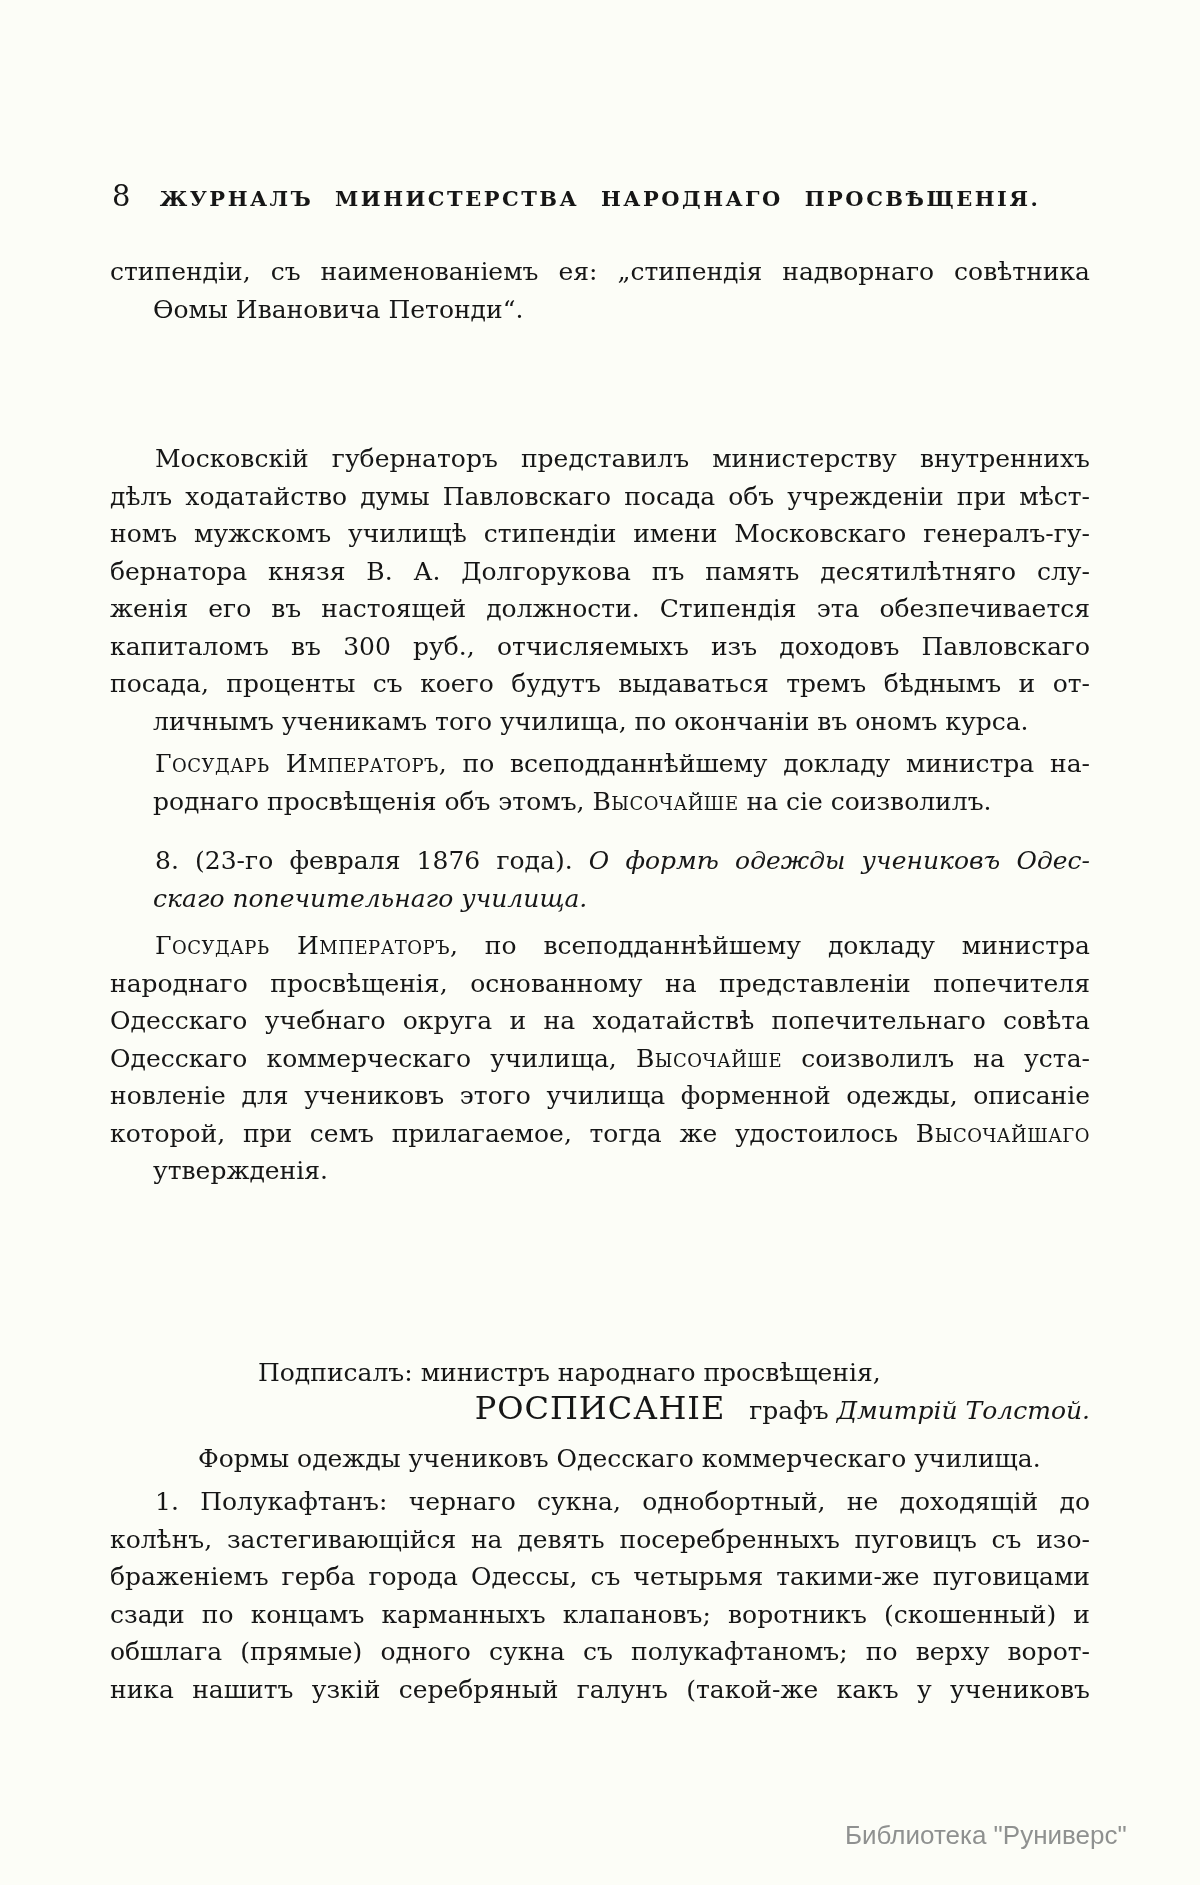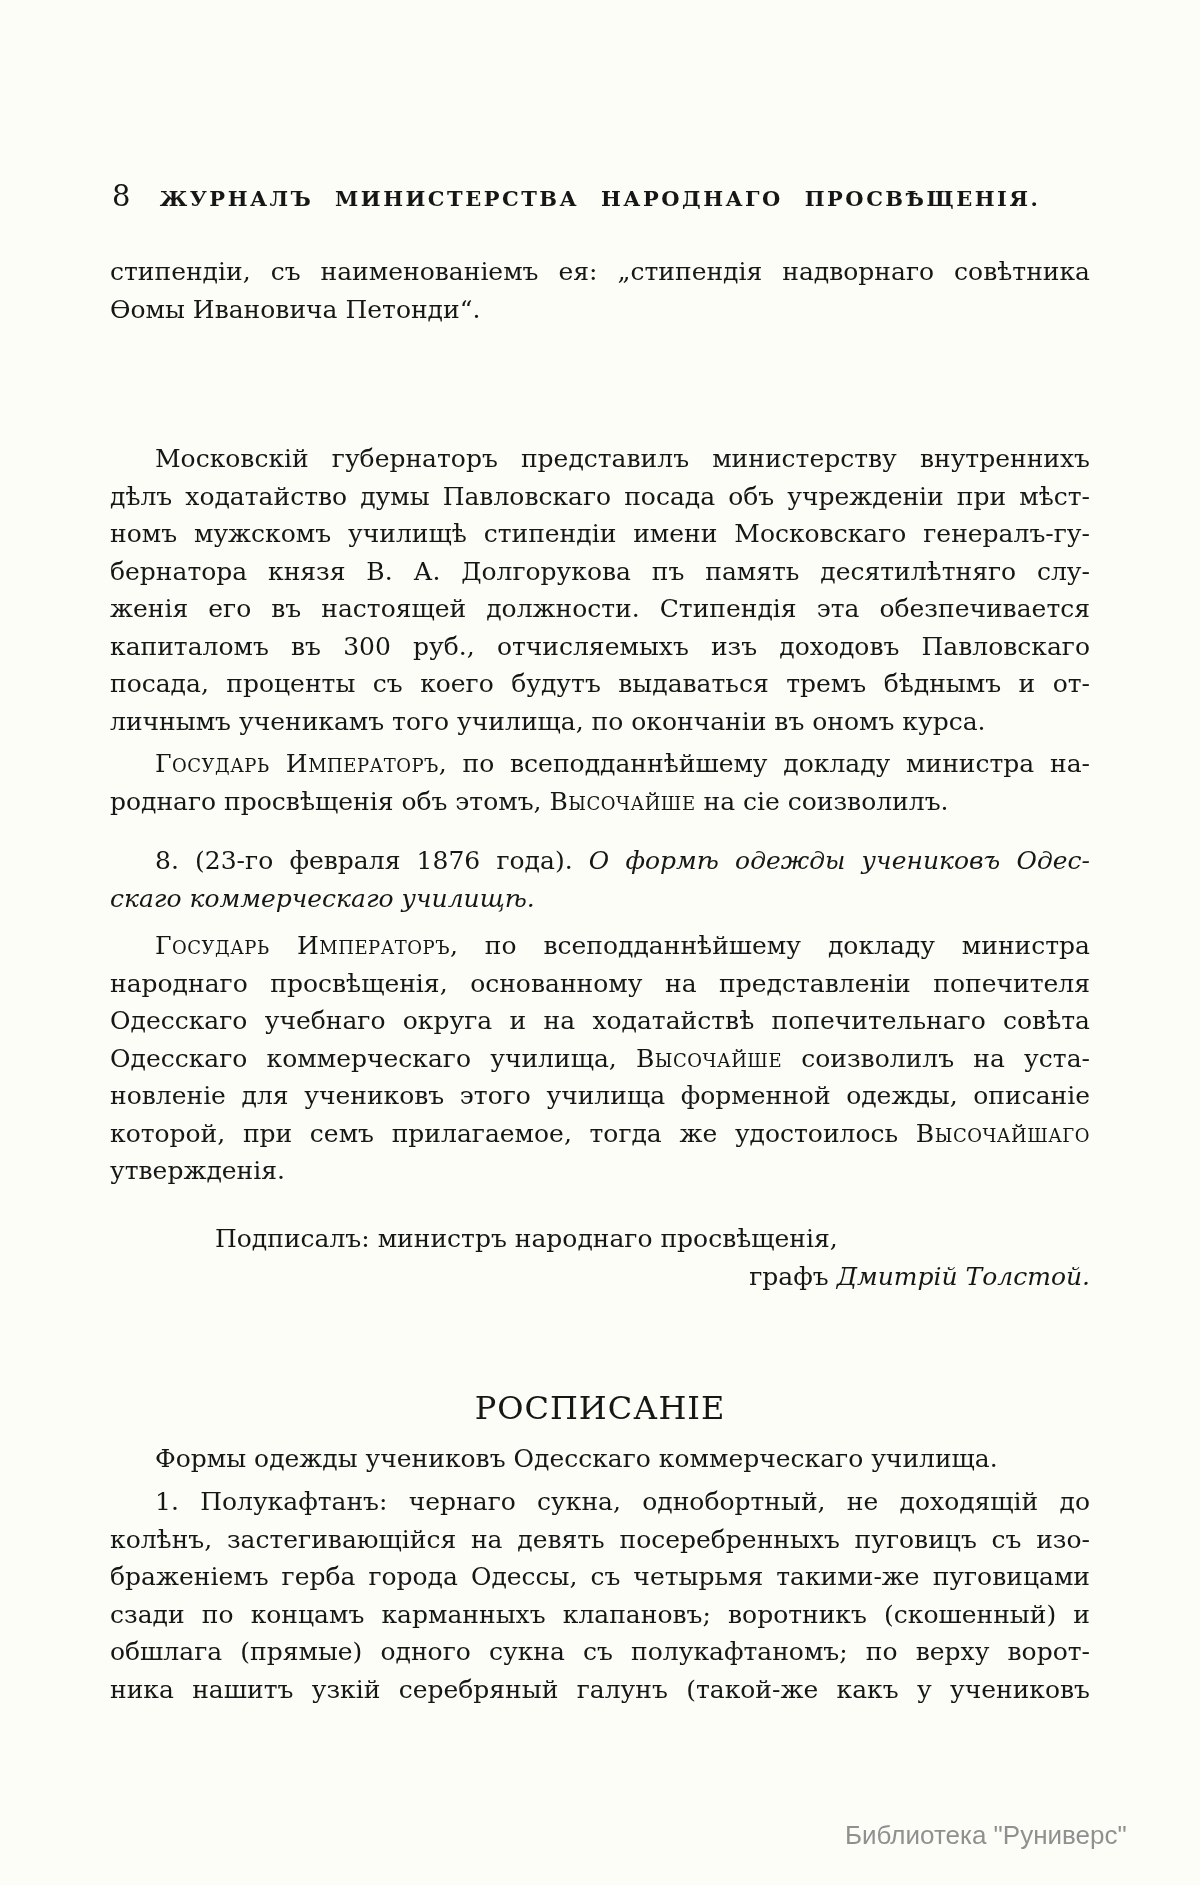--- a/index.html
+++ b/index.html
@@ -23,21 +23,21 @@
     font-size: 21px; line-height: 26px;
     letter-spacing: 2.5px; word-spacing: 12px;
   }
 
   .block {
     position: absolute; left: 110px; width: 980px;
     font-size: 25px; line-height: 37.5px;
   }
   .line { height: 37.5px; }
   .line.j { text-align: justify; text-align-last: justify; }
-  .line.l { text-align: left; }
+  .line.l { text-align: left; margin-left: 43px; }
   .line.r { text-align: right; }
   .line.c { text-align: center; }
   .line.ind  { text-indent: 45px; }
   .line.ind2 { text-indent: 105px; }
   .it { font-style: italic; }
   .sc { font-variant: small-caps; letter-spacing: 0.5px; }
   .block.center-head .line { font-size: 32px; letter-spacing: 1px; }
 
   .watermark {
     position: absolute; left: 845px; top: 1820px; width: 250px;
@@ -67,34 +67,34 @@
         <div class="line j"><span>капиталомъ въ 300 руб., отчисляемыхъ изъ доходовъ Павловскаго</span></div>
         <div class="line j"><span>посада, проценты съ коего будутъ выдаваться тремъ бѣднымъ и от-</span></div>
         <div class="line l"><span>личнымъ ученикамъ того училища, по окончаніи въ ономъ курса.</span></div>
       </div>
       <div class="block" style="top: 745px;">
         <div class="line j ind"><span class="sc">Государь Императоръ</span><span>, по всеподданнѣйшему докладу министра на-</span></div>
         <div class="line l"><span>роднаго просвѣщенія объ этомъ, </span><span class="sc">Высочайше</span><span> на сіе соизволилъ.</span></div>
       </div>
       <div class="block" style="top: 842px;">
         <div class="line j ind"><span>8. (23-го февраля 1876 года). </span><span class="it">О формѣ одежды учениковъ Одес-</span></div>
-        <div class="line l"><span class="it">скаго коммерческаго училищѣ.</span></div>
+        <div class="line l"><span class="it">скаго попечительнаго училища.</span></div>
       </div>
       <div class="block" style="top: 927px;">
         <div class="line j ind"><span class="sc">Государь Императоръ</span><span>, по всеподданнѣйшему докладу министра</span></div>
         <div class="line j"><span>народнаго просвѣщенія, основанному на представленіи попечителя</span></div>
         <div class="line j"><span>Одесскаго учебнаго округа и на ходатайствѣ попечительнаго совѣта</span></div>
         <div class="line j"><span>Одесскаго коммерческаго училища, </span><span class="sc">Высочайше</span><span> соизволилъ на уста-</span></div>
         <div class="line j"><span>новленіе для учениковъ этого училища форменной одежды, описаніе</span></div>
         <div class="line j"><span>которой, при семъ прилагаемое, тогда же удостоилось </span><span class="sc">Высочайшаго</span></div>
         <div class="line l"><span>утвержденія.</span></div>
       </div>
       <div class="block" style="top: 1210px;">
       </div>
-      <div class="block" style="top: 1220px;">
+      <div class="block" style="top: 1354px;">
         <div class="line l ind2"><span>Подписалъ: министръ народнаго просвѣщенія,</span></div>
         <div class="line r"><span>графъ </span><span class="it">Дмитрій Толстой.</span></div>
       </div>
       <div class="block center-head" style="top: 1390px;">
         <div class="line c"><span>РОСПИСАНІЕ</span></div>
       </div>
       <div class="block" style="top: 1440px;">
         <div class="line l ind"><span>Формы одежды учениковъ Одесскаго коммерческаго училища.</span></div>
       </div>
       <div class="block" style="top: 1483px;">

